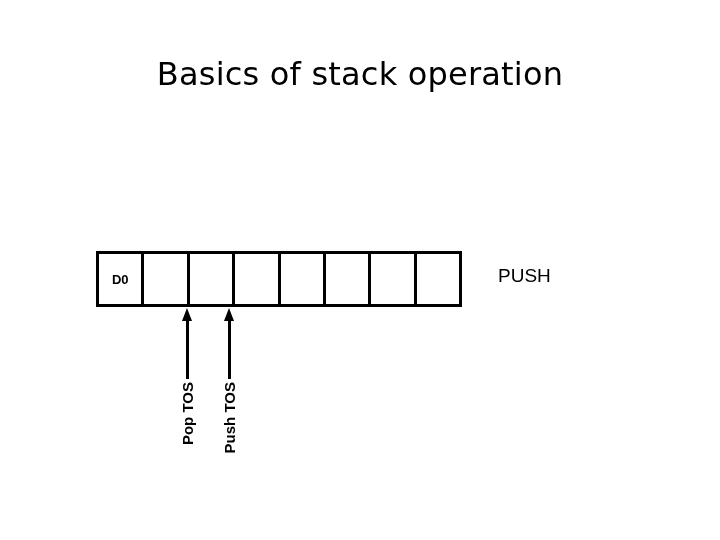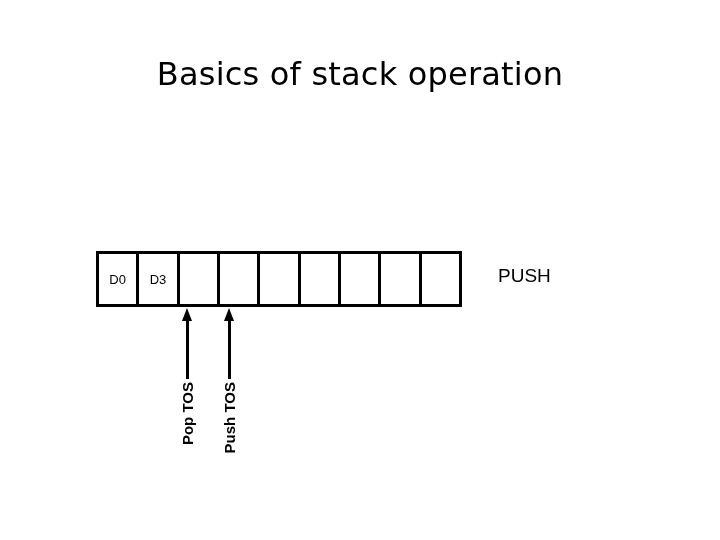--- a/index.html
+++ b/index.html
@@ -53,21 +53,21 @@
     background: #ffffff;
   }
   .stack-cell {
     flex: 1 1 0;
     box-sizing: border-box;
     border-right: 3px solid #000000;
     display: flex;
     align-items: center;
     justify-content: center;
     font-family: "Liberation Sans", sans-serif;
-    font-weight: normal;
+    font-weight: bold;
     font-size: 13px;
     line-height: 1;
     color: #000000;
     background: #ffffff;
   }
   .stack-cell:last-child {
     border-right: none;
   }
 
   
@@ -131,21 +131,20 @@
 </head>
 <body>
 
 <div id="slide">
 
   <div id="slide-title">Basics of stack operation</div>
 
   <div id="stack-diagram">
     <div id="stack-row">
       <div class="stack-cell">D0</div>
-      <div class="stack-cell">D3</div>
       <div class="stack-cell"></div>
       <div class="stack-cell"></div>
       <div class="stack-cell"></div>
       <div class="stack-cell"></div>
       <div class="stack-cell"></div>
       <div class="stack-cell"></div>
       <div class="stack-cell"></div>
     </div>
   </div>
 

